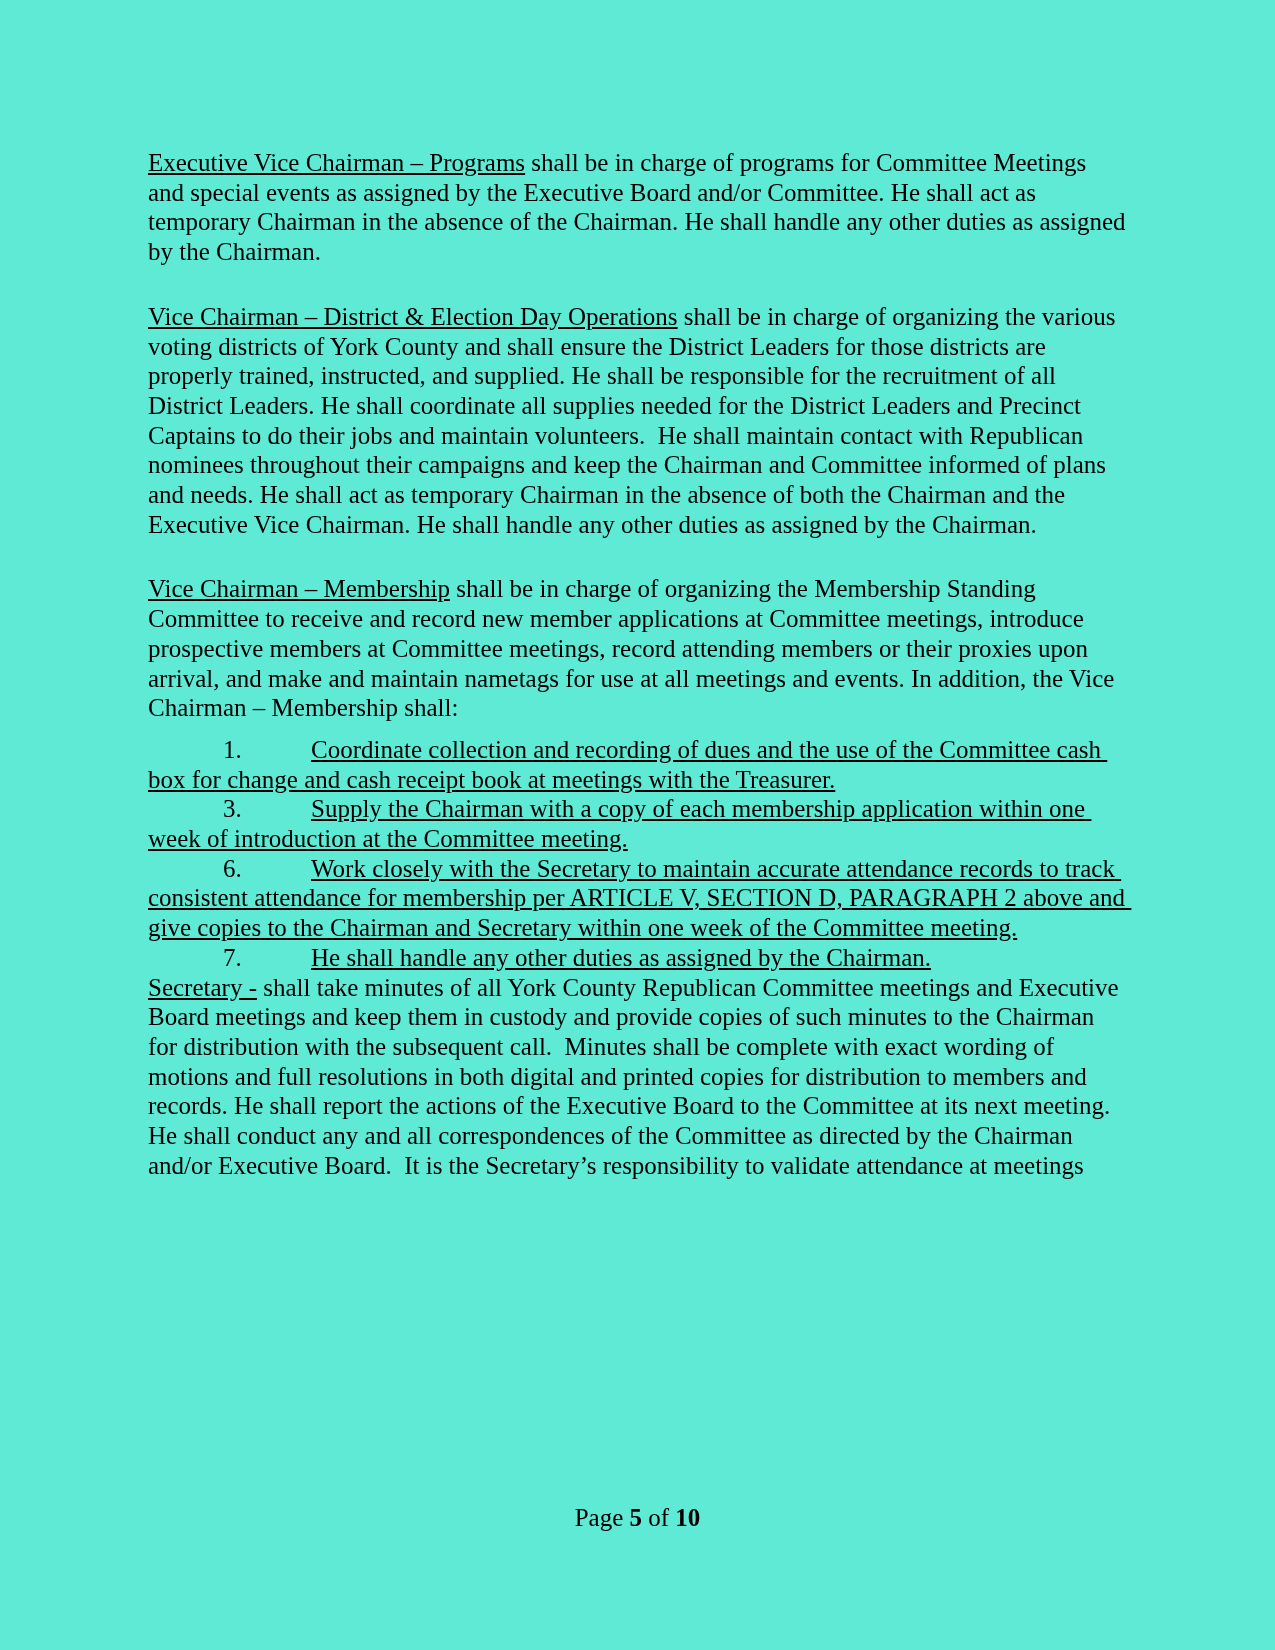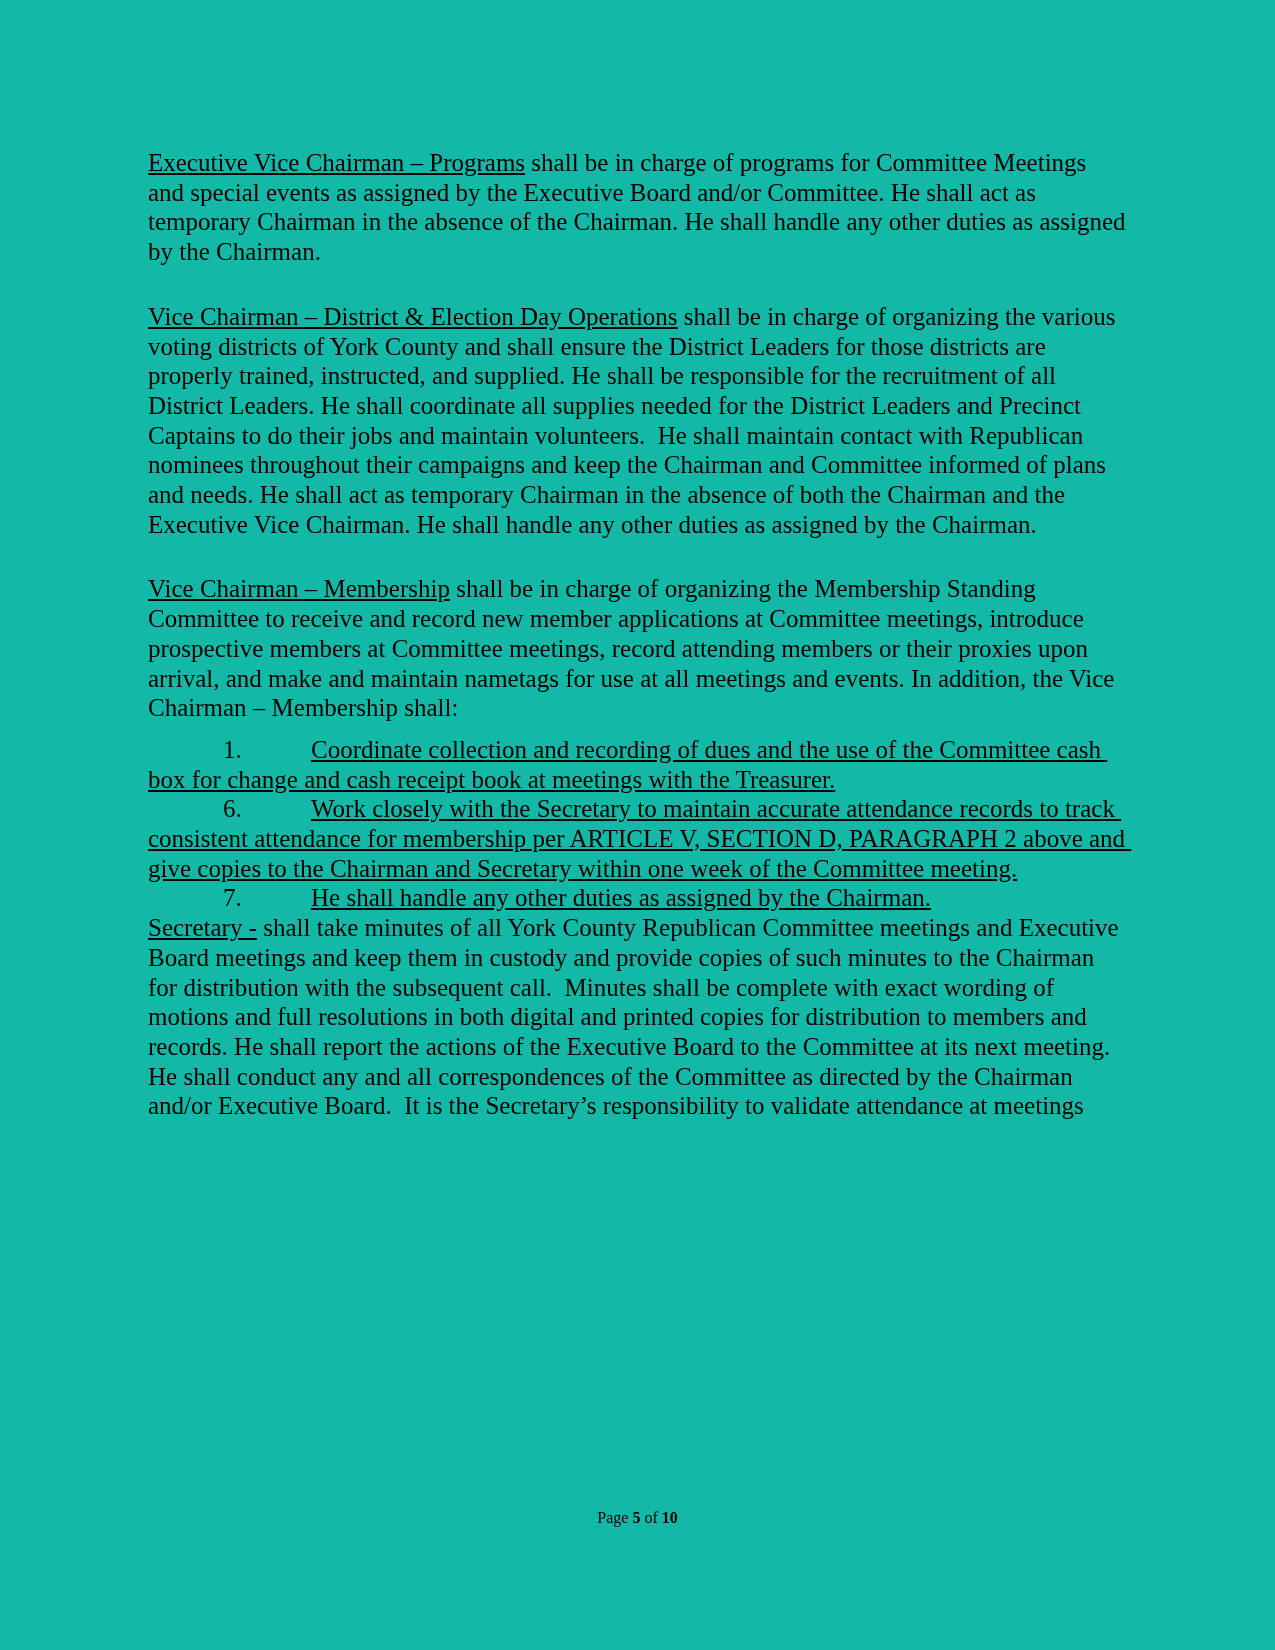--- a/index.html
+++ b/index.html
@@ -5,21 +5,21 @@
   html, body {
     margin: 0;
     padding: 0;
     background: #ffffff;
   }
   .page {
     position: relative;
     width: 1275px;
     height: 1650px;
     margin: 0 auto;
-    background: #14b8a6;
+    background: #5eead4;
     color: #000000;
     font-family: "Liberation Serif", serif;
     font-size: 25px;
     line-height: 29.7px;
     box-sizing: border-box;
     padding: 148px 147px 0 148px;
   }
   .para {
     margin: 0 0 35px 0;
     white-space: pre-wrap;
@@ -43,21 +43,21 @@
     width: 88px;
     text-indent: 0;
   }
   .footer {
     position: absolute;
     top: 1503px;
     left: 0;
     right: 0;
     text-align: center;
     font-family: "Liberation Serif", serif;
-    font-size: 16px;
+    font-size: 25px;
     line-height: 29.7px;
     color: #000000;
   }
   .footer b {
     font-weight: bold;
   }
 </style>
 </head>
 <body>
 
@@ -65,20 +65,21 @@
 
   <p class="para"><span class="lead">Executive Vice Chairman – Programs</span><span> shall be in charge of programs for Committee Meetings and special events as assigned by the Executive Board and/or Committee. He shall act as temporary Chairman in the absence of the Chairman. He shall handle any other duties as assigned by the Chairman.</span></p>
 
   <p class="para"><span class="lead">Vice Chairman – District &amp; Election Day Operations</span><span> shall be in charge of organizing the various voting districts of York County and shall ensure the District Leaders for those districts are properly trained, instructed, and supplied. He shall be responsible for the recruitment of all District Leaders. He shall coordinate all supplies needed for the District Leaders and Precinct Captains to do their jobs and maintain volunteers.  He shall maintain contact with Republican nominees throughout their campaigns and keep the Chairman and Committee informed of plans and needs. He shall act as temporary Chairman in the absence of both the Chairman and the Executive Vice Chairman. He shall handle any other duties as assigned by the Chairman.</span></p>
 
   <p class="para no-gap"><span class="lead">Vice Chairman – Membership</span><span> shall be in charge of organizing the Membership Standing Committee to receive and record new member applications at Committee meetings, introduce prospective members at Committee meetings, record attending members or their proxies upon arrival, and make and maintain nametags for use at all meetings and events. In addition, the Vice Chairman – Membership shall:</span></p>
 
   <p class="item"><span class="num">1.</span><span>Coordinate collection and recording of dues and the use of the Committee cash box for change and cash receipt book at meetings with the Treasurer.</span></p>
 
 
+  <p class="item"><span class="num">3.</span><span>Supply the Chairman with a copy of each membership application within one week of introduction at the Committee meeting.</span></p>
 
 
 
   <p class="item"><span class="num">6.</span><span>Work closely with the Secretary to maintain accurate attendance records to track consistent attendance for membership per ARTICLE V, SECTION D, PARAGRAPH 2 above and give copies to the Chairman and Secretary within one week of the Committee meeting.</span></p>
 
   <p class="item"><span class="num">7.</span><span>He shall handle any other duties as assigned by the Chairman.</span></p>
 
   <p class="para gap-top"><span class="lead">Secretary -</span><span> shall take minutes of all York County Republican Committee meetings and Executive Board meetings and keep them in custody and provide copies of such minutes to the Chairman for distribution with the subsequent call.  Minutes shall be complete with exact wording of motions and full resolutions in both digital and printed copies for distribution to members and records. He shall report the actions of the Executive Board to the Committee at its next meeting. He shall conduct any and all correspondences of the Committee as directed by the Chairman and/or Executive Board.  It is the Secretary’s responsibility to validate attendance at meetings</span></p>
 
   <div class="footer"><span>Page</span> <b>5</b> <span>of</span> <b>10</b></div>

